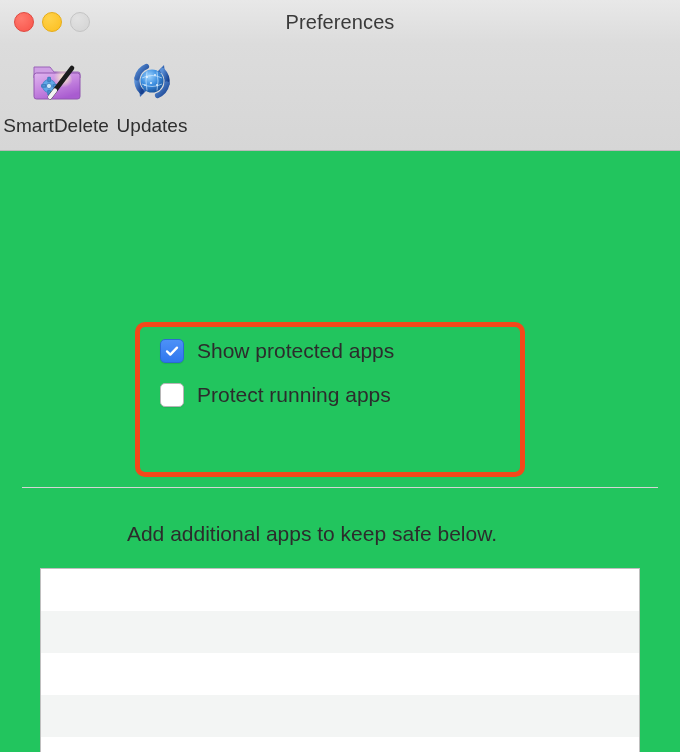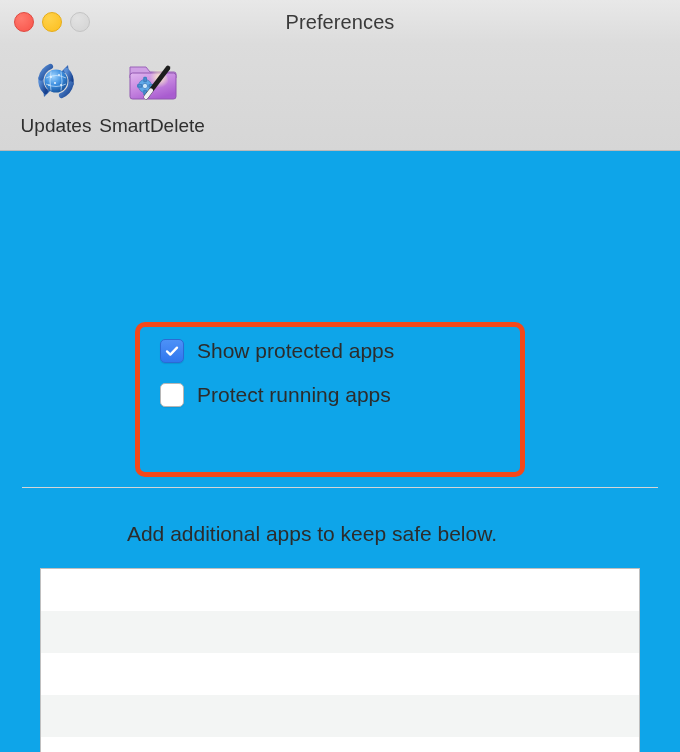--- a/index.html
+++ b/index.html
@@ -107,21 +107,21 @@
     width: 15px; height: 28px;
     border: 2px solid #4a4a4a;
     border-radius: 2px;
     background: linear-gradient(to bottom, #8e8e8e 0%, #bdbdbd 48%, #f4f4f4 52%, #ffffff 100%);
   }
 
   
   .content {
     position: relative;
     flex: 1 1 auto;
-    background: #0ea5e9;
+    background: #22c55e;
     padding-left: 40px;
   }
 
   .checkbox-group {
     position: absolute;
     left: 160px;
     top: 185px;
   }
   .cb-row {
     display: flex;
@@ -217,20 +217,54 @@
     <div class="traffic-lights">
       <span class="light close"></span>
       <span class="light min"></span>
       <span class="light zoom"></span>
     </div>
     <div class="window-title">Preferences</div>
   </div>
 
   <div class="toolbar">
 
+
+    <div class="tab">
+      <span class="tab-icon">
+        <svg width="56" height="56" viewBox="0 0 56 56">
+          <defs>
+            <linearGradient id="folderG" x1="0" y1="0" x2="0.6" y2="1">
+              <stop offset="0%" stop-color="#e0b6ef"></stop>
+              <stop offset="55%" stop-color="#c686e0"></stop>
+              <stop offset="100%" stop-color="#a95cd0"></stop>
+            </linearGradient>
+            <radialGradient id="glowG" cx="0.62" cy="0.35" r="0.45">
+              <stop offset="0%" stop-color="#fff7c4" stop-opacity="0.95"></stop>
+              <stop offset="100%" stop-color="#fff7c4" stop-opacity="0"></stop>
+            </radialGradient>
+          </defs>
+          <path d="M6 14 h16 l4 5 h24 a2 2 0 0 1 2 2 v4 H6 z" fill="#cfa0e4" stroke="#9a63b8" stroke-width="1"></path>
+          <rect x="6" y="20" width="46" height="26" rx="2.5" fill="url(#folderG)" stroke="#9157b0" stroke-width="1"></rect>
+          <circle cx="33" cy="28" r="11" fill="url(#glowG)"></circle>
+          <g fill="#5fa8e8" stroke="#3f7fc0" stroke-width="0.8">
+            <circle cx="21" cy="33" r="6.5"></circle>
+            <circle cx="21" cy="33" r="2.6" fill="#cfe8fb"></circle>
+          </g>
+          <g stroke="#3f7fc0" stroke-width="1.6" fill="#5fa8e8">
+            <rect x="20" y="24.5" width="2.2" height="4" rx="0.6"></rect>
+            <rect x="20" y="37.5" width="2.2" height="4" rx="0.6"></rect>
+            <rect x="13.8" y="31.8" width="4" height="2.2" rx="0.6"></rect>
+            <rect x="25.2" y="31.8" width="4" height="2.2" rx="0.6"></rect>
+          </g>
+          <line x1="22" y1="44" x2="44" y2="15" stroke="#1d1d1d" stroke-width="4.6" stroke-linecap="round"></line>
+          <line x1="22" y1="44" x2="27" y2="37.5" stroke="#f2f2f2" stroke-width="4.2" stroke-linecap="round"></line>
+        </svg>
+      </span>
+      <span class="tab-label">SmartDelete</span>
+    </div>
 
     <div class="tab">
       <span class="tab-icon">
         <svg width="56" height="56" viewBox="0 0 56 56">
           <defs>
             <radialGradient id="globeG" cx="0.38" cy="0.3" r="0.85">
               <stop offset="0%" stop-color="#9fd4ff"></stop>
               <stop offset="45%" stop-color="#3d8fe0"></stop>
               <stop offset="100%" stop-color="#0b3f86"></stop>
             </radialGradient>
@@ -257,54 +291,20 @@
               <circle cx="31" cy="22" r="0.9"></circle>
             <circle cx="27" cy="30" r="1"></circle>
               <circle cx="33" cy="32" r="0.9"></circle>
             <circle cx="21" cy="32" r="0.85"></circle>
           </g>
         </svg>
       </span>
       <span class="tab-label">Updates</span>
     </div>
 
-    <div class="tab">
-      <span class="tab-icon">
-        <svg width="56" height="56" viewBox="0 0 56 56">
-          <defs>
-            <linearGradient id="folderG" x1="0" y1="0" x2="0.6" y2="1">
-              <stop offset="0%" stop-color="#e0b6ef"></stop>
-              <stop offset="55%" stop-color="#c686e0"></stop>
-              <stop offset="100%" stop-color="#a95cd0"></stop>
-            </linearGradient>
-            <radialGradient id="glowG" cx="0.62" cy="0.35" r="0.45">
-              <stop offset="0%" stop-color="#fff7c4" stop-opacity="0.95"></stop>
-              <stop offset="100%" stop-color="#fff7c4" stop-opacity="0"></stop>
-            </radialGradient>
-          </defs>
-          <path d="M6 14 h16 l4 5 h24 a2 2 0 0 1 2 2 v4 H6 z" fill="#cfa0e4" stroke="#9a63b8" stroke-width="1"></path>
-          <rect x="6" y="20" width="46" height="26" rx="2.5" fill="url(#folderG)" stroke="#9157b0" stroke-width="1"></rect>
-          <circle cx="33" cy="28" r="11" fill="url(#glowG)"></circle>
-          <g fill="#5fa8e8" stroke="#3f7fc0" stroke-width="0.8">
-            <circle cx="21" cy="33" r="6.5"></circle>
-            <circle cx="21" cy="33" r="2.6" fill="#cfe8fb"></circle>
-          </g>
-          <g stroke="#3f7fc0" stroke-width="1.6" fill="#5fa8e8">
-            <rect x="20" y="24.5" width="2.2" height="4" rx="0.6"></rect>
-            <rect x="20" y="37.5" width="2.2" height="4" rx="0.6"></rect>
-            <rect x="13.8" y="31.8" width="4" height="2.2" rx="0.6"></rect>
-            <rect x="25.2" y="31.8" width="4" height="2.2" rx="0.6"></rect>
-          </g>
-          <line x1="22" y1="44" x2="44" y2="15" stroke="#1d1d1d" stroke-width="4.6" stroke-linecap="round"></line>
-          <line x1="22" y1="44" x2="27" y2="37.5" stroke="#f2f2f2" stroke-width="4.2" stroke-linecap="round"></line>
-        </svg>
-      </span>
-      <span class="tab-label">SmartDelete</span>
-    </div>
-
   </div>
 
   <div class="content">
 
     <div class="checkbox-group">
 
       <div class="cb-row">
         <span class="cbox on">
           <svg width="16" height="16" viewBox="0 0 16 16">
             <path d="M3 8.4 L6.3 11.6 L13 4.6" fill="none" stroke="#ffffff" stroke-width="2.3" stroke-linecap="round" stroke-linejoin="round"></path>

